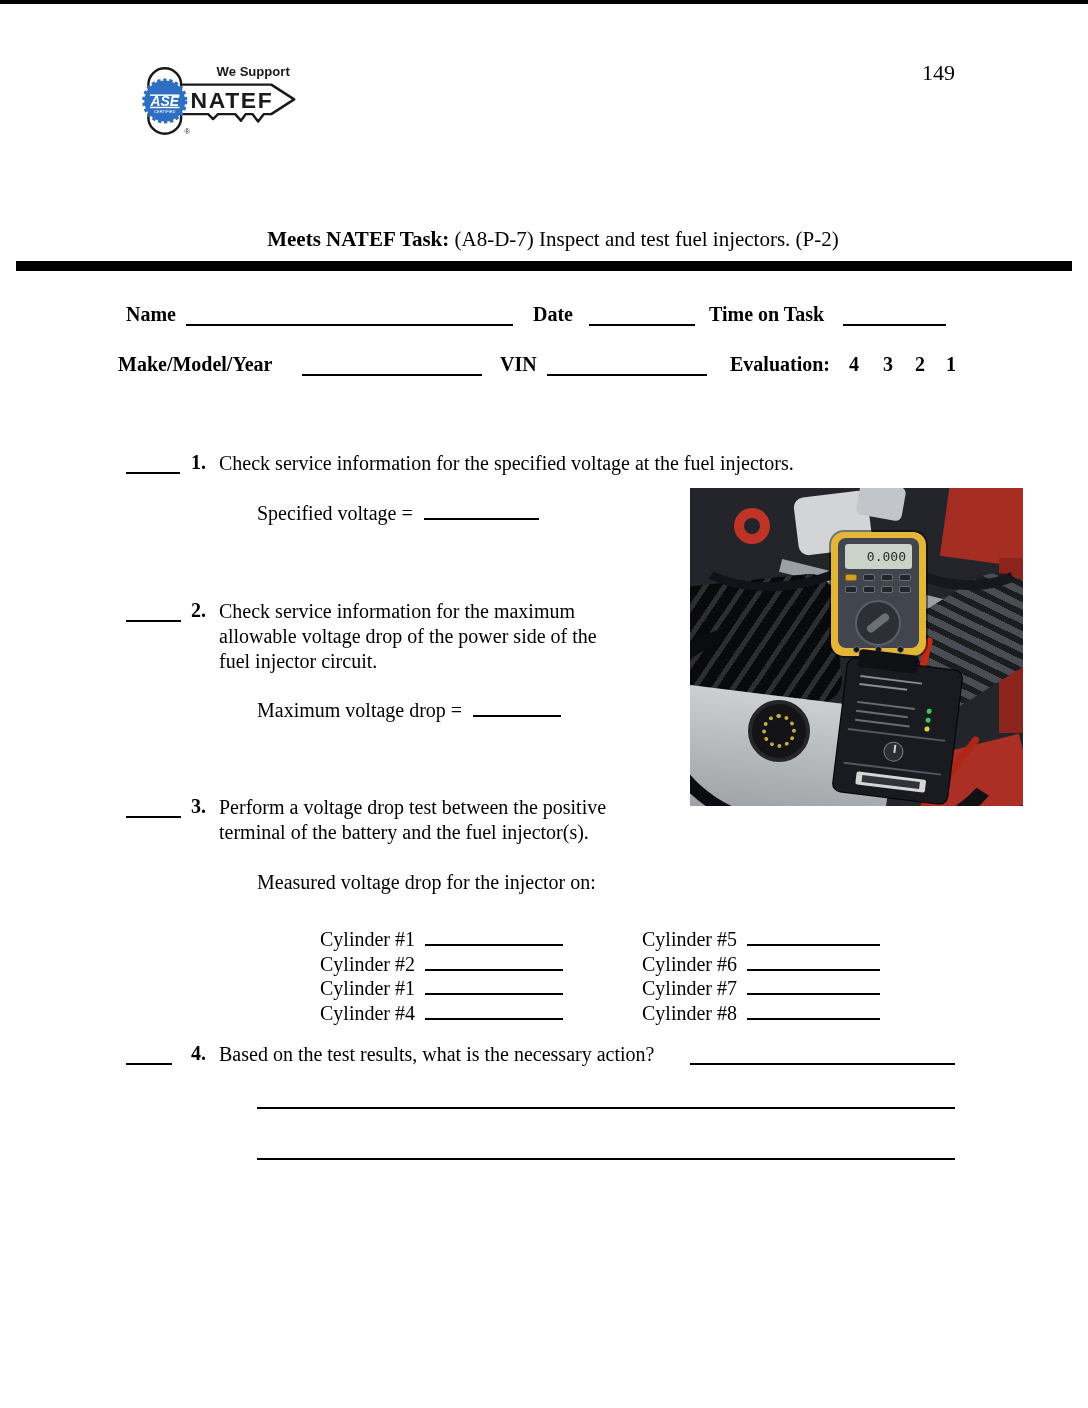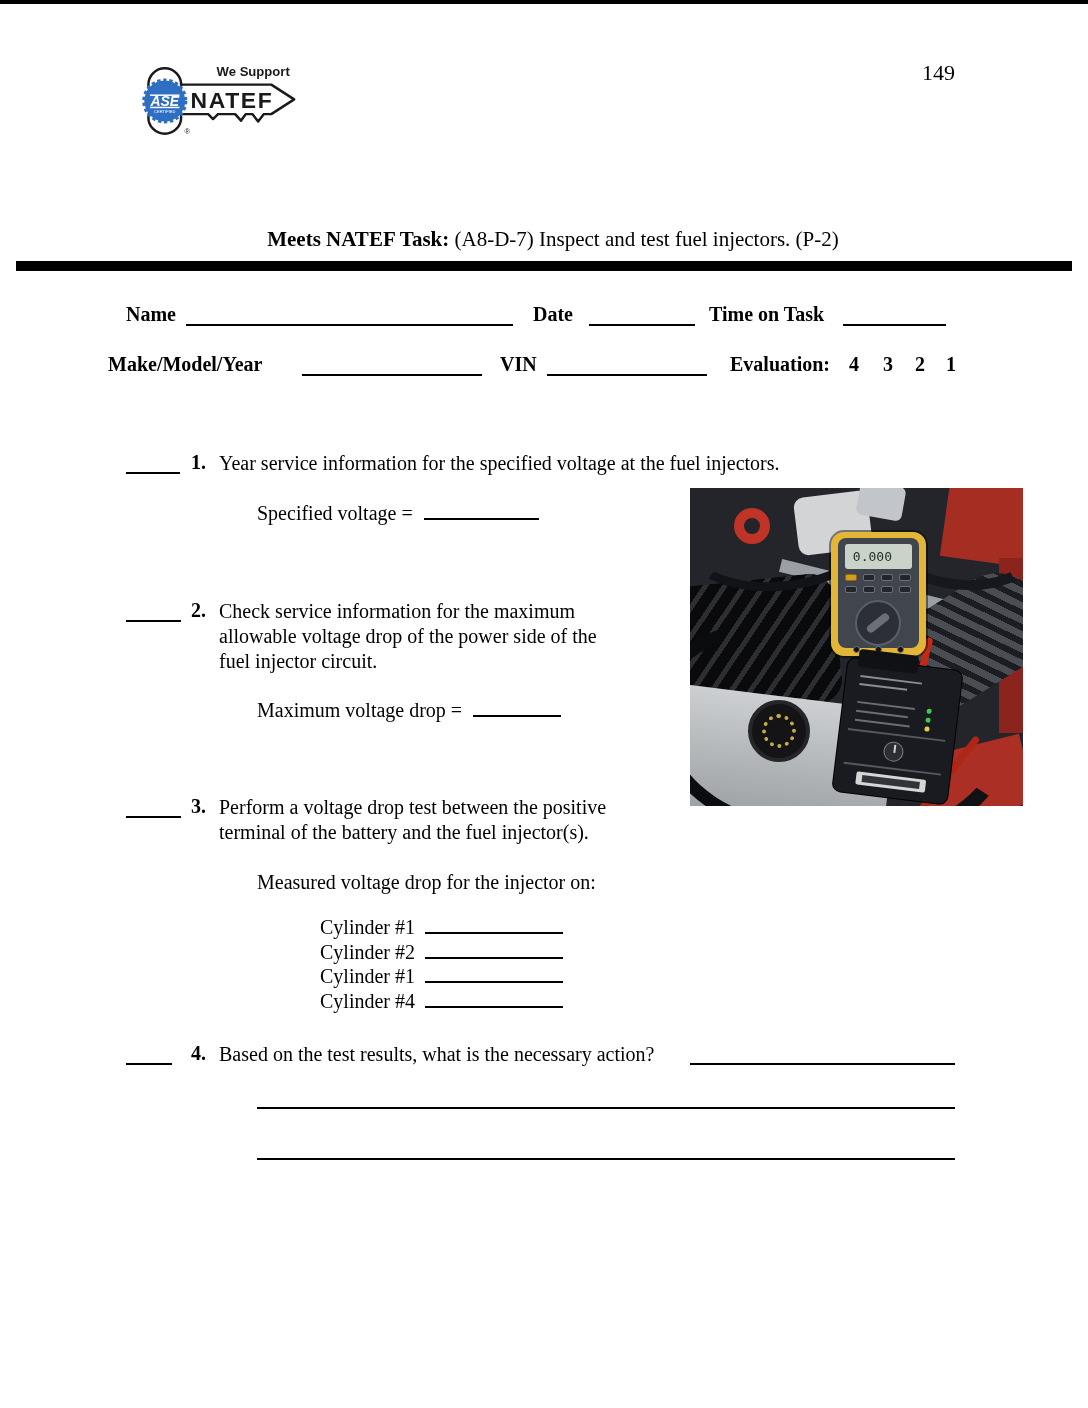--- a/index.html
+++ b/index.html
@@ -12,21 +12,21 @@
   .b { font-weight:bold; }
   .blank { display:inline-block; border-bottom:2px solid #000; height:1em; vertical-align:baseline; }
   .uline { position:absolute; border-top:2px solid #000; height:0; }
   .page-number { font-size:22px; }
   .title { width:100%; text-align:center; font-size:40px; font-weight:bold; letter-spacing:0.5px; }
   .subtitle { width:100%; text-align:center; font-size:21px; }
   .rule { background:#000; }
   .label20 { font-size:20px; font-weight:bold; white-space:nowrap; }
   .qnum { font-size:20px; font-weight:bold; }
   .qtext { font-size:20px; line-height:25px; }
-  .cyl-col { font-size:20px; }
+  .cyl-col { font-size:20px;margin-top:12px; }
   .cyl-row { height:24.5px; white-space:nowrap; }
   .cyl-row .blank { margin-left:10px; }
 
   
   .photo { position:absolute; left:690px; top:488px; width:333px; height:318px;
            background:#23252b; overflow:hidden; }
   .photo * { position:absolute; }
   .ph-red-tr { right:-8px; top:-6px; width:86px; height:80px; background:#a62d22; transform:rotate(8deg); }
   .ph-red-right { right:0; top:70px; width:24px; height:175px; background:#8c241e; }
   .ph-red-br { right:-6px; bottom:-10px; width:110px; height:70px; background:#ab2f24; transform:rotate(-14deg); }
@@ -49,21 +49,21 @@
   .ph-cable1 { left:-10px; top:-18px; width:210px; height:120px; border-radius:50%;
      border:9px solid transparent; border-bottom-color:#121318; transform:rotate(-8deg); }
   .ph-cable2 { right:-30px; top:-40px; width:200px; height:140px; border-radius:50%;
      border:10px solid transparent; border-bottom-color:#17181d; transform:rotate(14deg); }
 
   .pm { left:141px; top:44px; width:95px; height:124px; background:#e3b637; border-radius:13px;
         box-shadow:0 0 0 2px rgba(0,0,0,0.45); }
   .pm-face { left:7px; top:6px; width:81px; height:110px; background:#41464e; border-radius:8px; }
   .pm-lcd { left:7px; top:6px; width:67px; height:25px; background:#c9d3c8; border-radius:3px;
             font-family:"DejaVu Sans Mono", monospace; font-size:13px; color:#28302c;
-            text-align:right; line-height:25px; padding-right:20px; position:absolute; }
+            text-align:right; line-height:25px; padding-right:6px; position:absolute; }
   .pm-btns { left:7px; top:36px; width:67px; height:22px; }
   .pm-btn { width:12px; height:7px; background:#22262c; border:1px solid #6a7076; border-radius:2px; }
   .pm-btn.y { background:#d49c22; border-color:#8c6a14; }
   .pm-dial { left:17px; top:62px; width:46px; height:46px; background:#2c3036; border-radius:50%; border:2px solid #595f66; }
   .pm-knob { left:8px; top:17px; width:26px; height:8px; background:#6a7076; border-radius:4px; transform:rotate(-38deg); }
   .pm-jack { width:7px; height:7px; background:#111; border:1px solid #777; border-radius:50%; top:114px; }
 
   .ph-lead1 { left:222px; top:148px; width:7px; height:120px; background:#c22a18; border-radius:4px; transform:rotate(14deg); }
   .ph-lead2 { left:252px; top:238px; width:7px; height:105px; background:#b02616; border-radius:4px; transform:rotate(38deg); }
 
@@ -115,33 +115,33 @@
 
   <div class="abs rule" style="left:16px; top:261px; width:1056px; height:10px;"></div>
 
   <div class="abs label20" style="left:126px; top:303px;">Name</div>
   <div class="uline" style="left:186px; top:324px; width:327px;"></div>
   <div class="abs label20" style="left:533px; top:303px;">Date</div>
   <div class="uline" style="left:589px; top:324px; width:106px;"></div>
   <div class="abs label20" style="left:709px; top:303px;">Time on Task</div>
   <div class="uline" style="left:843px; top:324px; width:103px;"></div>
 
-  <div class="abs label20" style="left:108px; top:353px;">Make/Model/Year</div>
+  <div class="abs label20" style="left:118px; top:353px;">Make/Model/Year</div>
   <div class="uline" style="left:302px; top:374px; width:180px;"></div>
   <div class="abs label20" style="left:500px; top:353px;">VIN</div>
   <div class="uline" style="left:547px; top:374px; width:160px;"></div>
   <div class="abs label20" style="left:730px; top:353px;">Evaluation:</div>
   <div class="abs label20" style="left:849px; top:353px;">4</div>
   <div class="abs label20" style="left:883px; top:353px;">3</div>
   <div class="abs label20" style="left:915px; top:353px;">2</div>
   <div class="abs label20" style="left:946px; top:353px;">1</div>
 
   <div class="uline" style="left:126px; top:472px; width:54px;"></div>
   <div class="abs qnum" style="left:191px; top:451px;">1.</div>
-  <div class="abs qtext" style="left:219px; top:451px; width:640px;">Year service information for the specified voltage at the fuel injectors.</div>
+  <div class="abs qtext" style="left:219px; top:451px; width:640px;">Check service information for the specified voltage at the fuel injectors.</div>
   <div class="abs qtext" style="left:257px; top:500px;">
     <span>Specified voltage =</span>
     <span class="blank" style="width:115px; margin-left:6px;"></span>
   </div>
 
   <div class="photo">
     <div class="ph-red-tr"></div>
     <div class="ph-red-right"></div>
     <div class="ph-red-br"></div>
     <div class="ph-reservoir"></div>
@@ -217,20 +217,26 @@
   <div class="abs qnum" style="left:191px; top:795px;">3.</div>
   <div class="abs qtext" style="left:219px; top:795px; width:445px;">Perform a voltage drop test between the positive terminal of the battery and the fuel injector(s).</div>
   <div class="abs qtext" style="left:257px; top:870px;">Measured voltage drop for the injector on:</div>
 
   <div class="abs cyl-col" style="left:320px; top:914px;">
     <div class="cyl-row"><span>Cylinder #1</span><span class="blank" style="width:138px;"></span></div>
     <div class="cyl-row"><span>Cylinder #2</span><span class="blank" style="width:138px;"></span></div>
     <div class="cyl-row"><span>Cylinder #1</span><span class="blank" style="width:138px;"></span></div>
     <div class="cyl-row"><span>Cylinder #4</span><span class="blank" style="width:138px;"></span></div>
   </div>
+  <div class="abs cyl-col" style="left:642px; top:914px;">
+    <div class="cyl-row"><span>Cylinder #5</span><span class="blank" style="width:133px;"></span></div>
+    <div class="cyl-row"><span>Cylinder #6</span><span class="blank" style="width:133px;"></span></div>
+    <div class="cyl-row"><span>Cylinder #7</span><span class="blank" style="width:133px;"></span></div>
+    <div class="cyl-row"><span>Cylinder #8</span><span class="blank" style="width:133px;"></span></div>
+  </div>
 
   <div class="uline" style="left:126px; top:1063px; width:46px;"></div>
   <div class="abs qnum" style="left:191px; top:1042px;">4.</div>
   <div class="abs qtext" style="left:219px; top:1042px; width:480px;">Based on the test results, what is the necessary action?</div>
   <div class="uline" style="left:690px; top:1063px; width:265px;"></div>
   <div class="uline" style="left:257px; top:1107px; width:698px;"></div>
   <div class="uline" style="left:257px; top:1158px; width:698px;"></div>
 
 </div>
 

